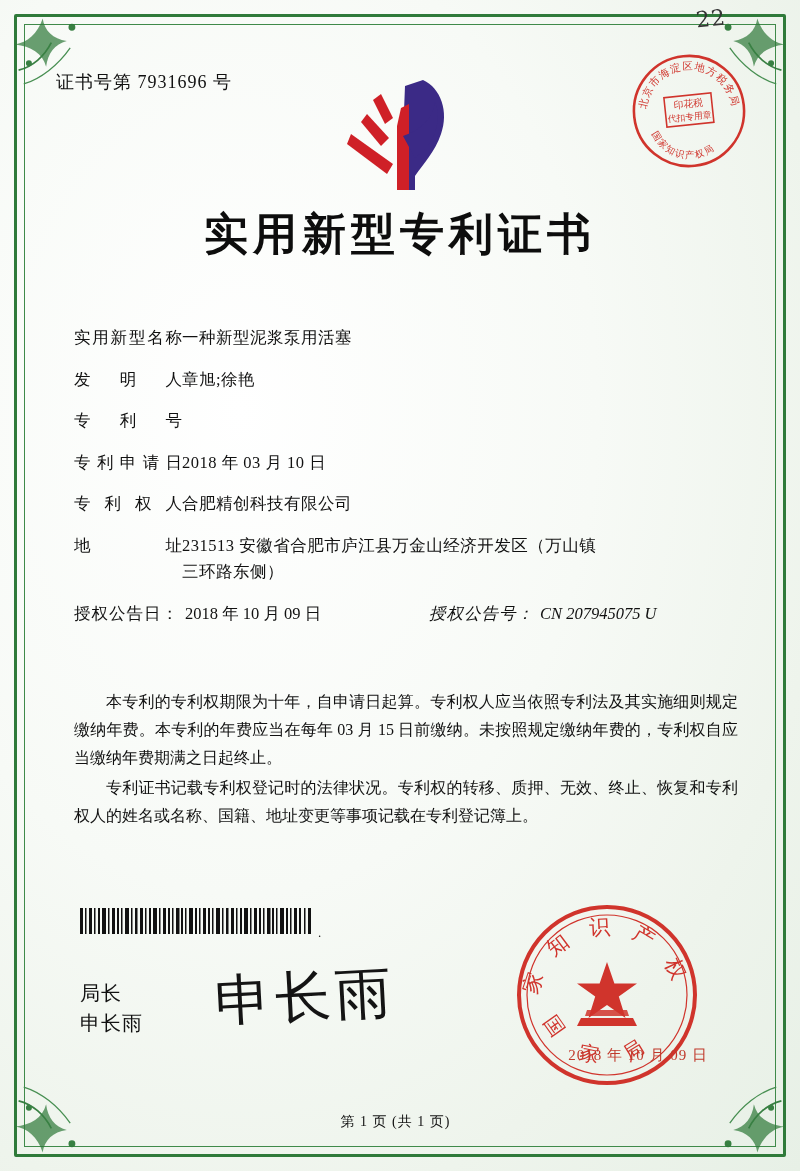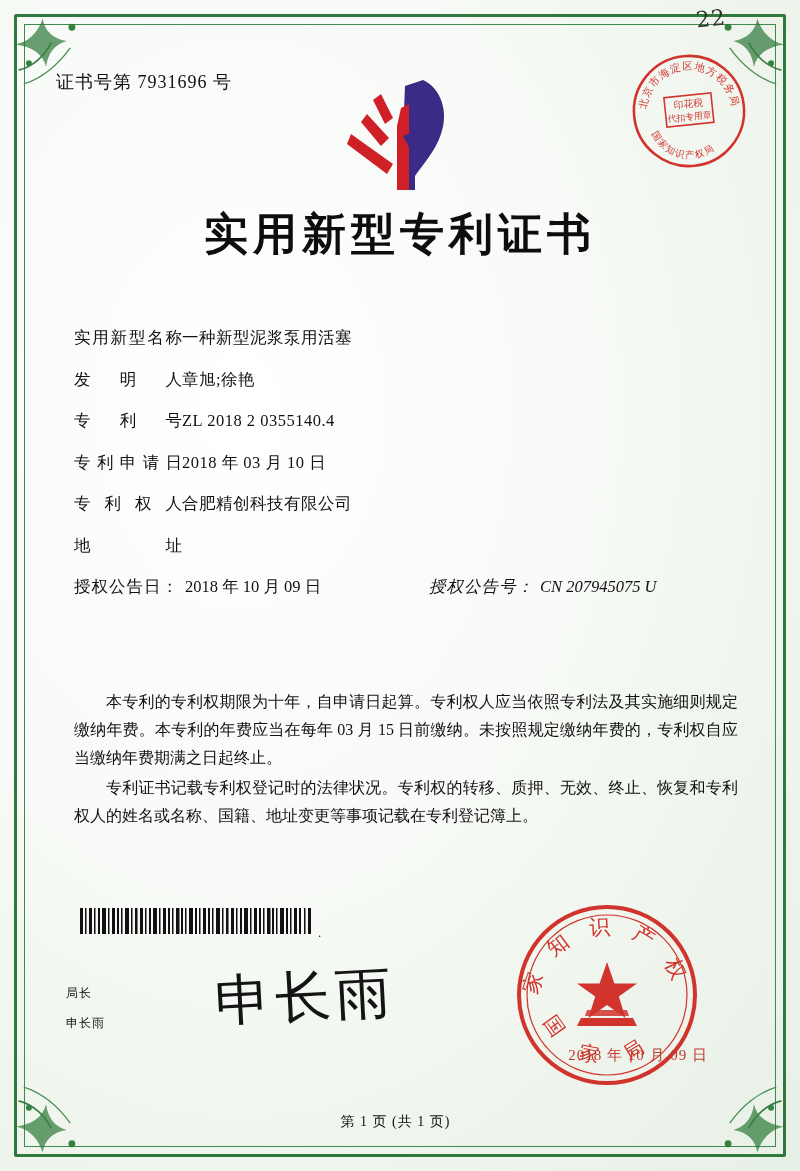--- a/index.html
+++ b/index.html
@@ -104,22 +104,22 @@
   .barcode{
     position:absolute;left:80px;top:908px;
     width:232px;height:26px;
   }
   .barcode svg{width:100%;height:100%;display:block;}
   .barcode-dot{
     position:absolute;left:318px;top:925px;font-size:13px;color:#222;
   }
 
   .sign-block{
-    position:absolute;left:66px;top:978px;
-    font-size:12px;line-height:30px;color:#111;letter-spacing:1px;
+    position:absolute;left:80px;top:978px;
+    font-size:20px;line-height:30px;color:#111;letter-spacing:1px;
   }
   .signature{
     position:absolute;left:215px;top:960px;
     font-size:56px;
     font-family:"DejaVu Serif",serif;
     color:#141414;
     transform:rotate(-3deg);
     letter-spacing:4px;
   }
 
@@ -239,21 +239,20 @@
       </div>
       <div class="fvalue">章旭;徐艳</div>
     </div>
 
     <div class="frow">
       <div class="flabel">
         <span>专</span>
           <span>利</span>
           <span>号</span>
       </div>
-      <div class="fvalue">ZL 2018 2 0355140.4</div>
     </div>
 
     <div class="frow">
       <div class="flabel">
         <span>专</span>
           <span>利</span>
           <span>申</span>
           <span>请</span>
           <span>日</span>
       </div>
@@ -267,20 +266,24 @@
           <span>权</span>
           <span>人</span>
       </div>
       <div class="fvalue">合肥精创科技有限公司</div>
     </div>
 
     <div class="frow">
       <div class="flabel">
         <span>地</span>
           <span>址</span>
+      </div>
+      <div class="fvalue">
+        <span>231513 安徽省合肥市庐江县万金山经济开发区（万山镇</span>
+        <span class="sub">三环路东侧）</span>
       </div>
     </div>
 
     <div class="row-split">
       <div class="left">
         <span class="rlabel">授权公告日：</span>
         <span>2018 年 10 月 09 日</span>
       </div>
       <div class="right">
         <span class="rlabel">授权公告号：</span>

